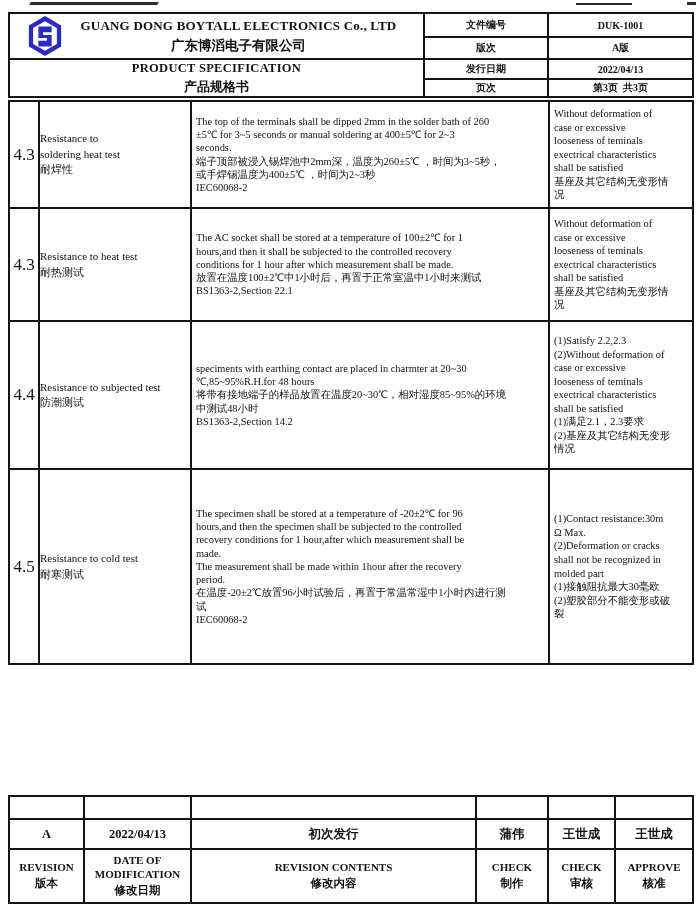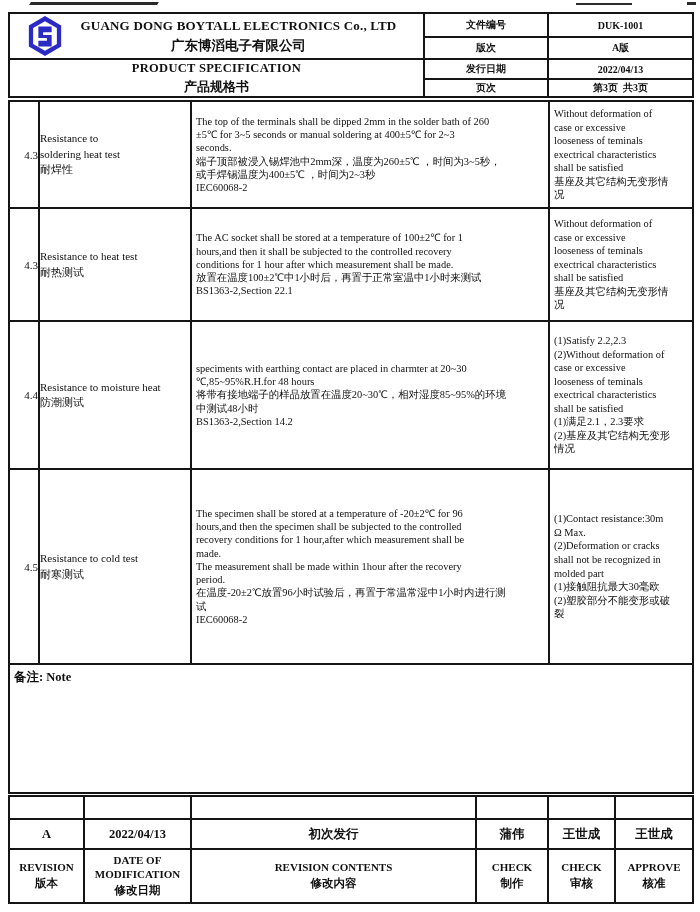--- a/index.html
+++ b/index.html
@@ -14,21 +14,21 @@
   .company-wrap{display:flex;align-items:center;}
   .logo-box{margin-left:16px;flex:0 0 auto;display:flex;align-items:center;}
   .company-text{flex:1;text-align:center;padding-right:10px;}
   .c-en{font-weight:bold;font-size:13px;letter-spacing:.2px;}
   .c-cn{font-weight:bold;font-size:13.5px;margin-top:3px;}
   .title-cell{vertical-align:middle;text-align:center;margin-top:20px;}
   .t-en{font-weight:bold;font-size:12.5px;letter-spacing:.3px;}
   .t-cn{font-weight:bold;font-size:13px;margin-top:2px;}
   
   .main{top:100px;width:684px;}
-  .c-no{text-align:right;font-size:11px;vertical-align:middle;}
+  .c-no{text-align:center;font-size:17px;vertical-align:middle;}
   .c-name{text-align:left;font-size:11px;line-height:1.4;vertical-align:middle;white-space:pre-wrap;}
   .c-desc{font-size:10.4px;line-height:1.28;vertical-align:middle;white-space:pre-wrap;
           padding:3px 2px 3px 4px;text-align:left;}
   .c-req{font-size:10.4px;line-height:1.3;vertical-align:middle;white-space:pre-wrap;
          padding:3px 2px 3px 4px;text-align:left;}
   .note-cell{vertical-align:top;text-align:left;font-weight:bold;font-size:12.5px;
              padding:4px 0 0 4px;white-space:pre-wrap;}
   
   .rev{top:795px;width:684px;}
   .rev .empty td{height:21px;}
@@ -135,21 +135,21 @@
       <td class="c-req">Without deformation of
 case or excessive
 looseness of teminals
 exectrical characteristics
 shall be satisfied
 基座及其它结构无变形情
 况</td>
     </tr>
     <tr style="height:148px;">
       <td class="c-no">4.4</td>
-      <td class="c-name">Resistance to moisture heat
+      <td class="c-name">Resistance to subjected test
 防潮测试</td>
       <td class="c-desc">speciments with earthing contact are placed in charmter at 20~30
 ℃,85~95%R.H.for 48 hours
 将带有接地端子的样品放置在温度20~30℃，相对湿度85~95%的环境
 中测试48小时
 BS1363-2,Section 14.2</td>
       <td class="c-req">(1)Satisfy 2.2,2.3
 (2)Without deformation of
 case or excessive
 looseness of teminals
@@ -174,23 +174,20 @@
 IEC60068-2</td>
       <td class="c-req">(1)Contact resistance:30m
 Ω Max.
 (2)Deformation or cracks
 shall not be recognized in
 molded part
 (1)接触阻抗最大30毫欧
 (2)塑胶部分不能变形或破
 裂</td>
     </tr>
-    <tr style="height:129px;">
-      <td class="note-cell" colspan="4">备注: Note</td>
-    </tr>
   </tbody>
     </table>
 
   <table class="rev">
     <colgroup>
         <col style="width:75px">
         <col style="width:107px">
         <col style="width:285px">
         <col style="width:72px">
         <col style="width:67px">

